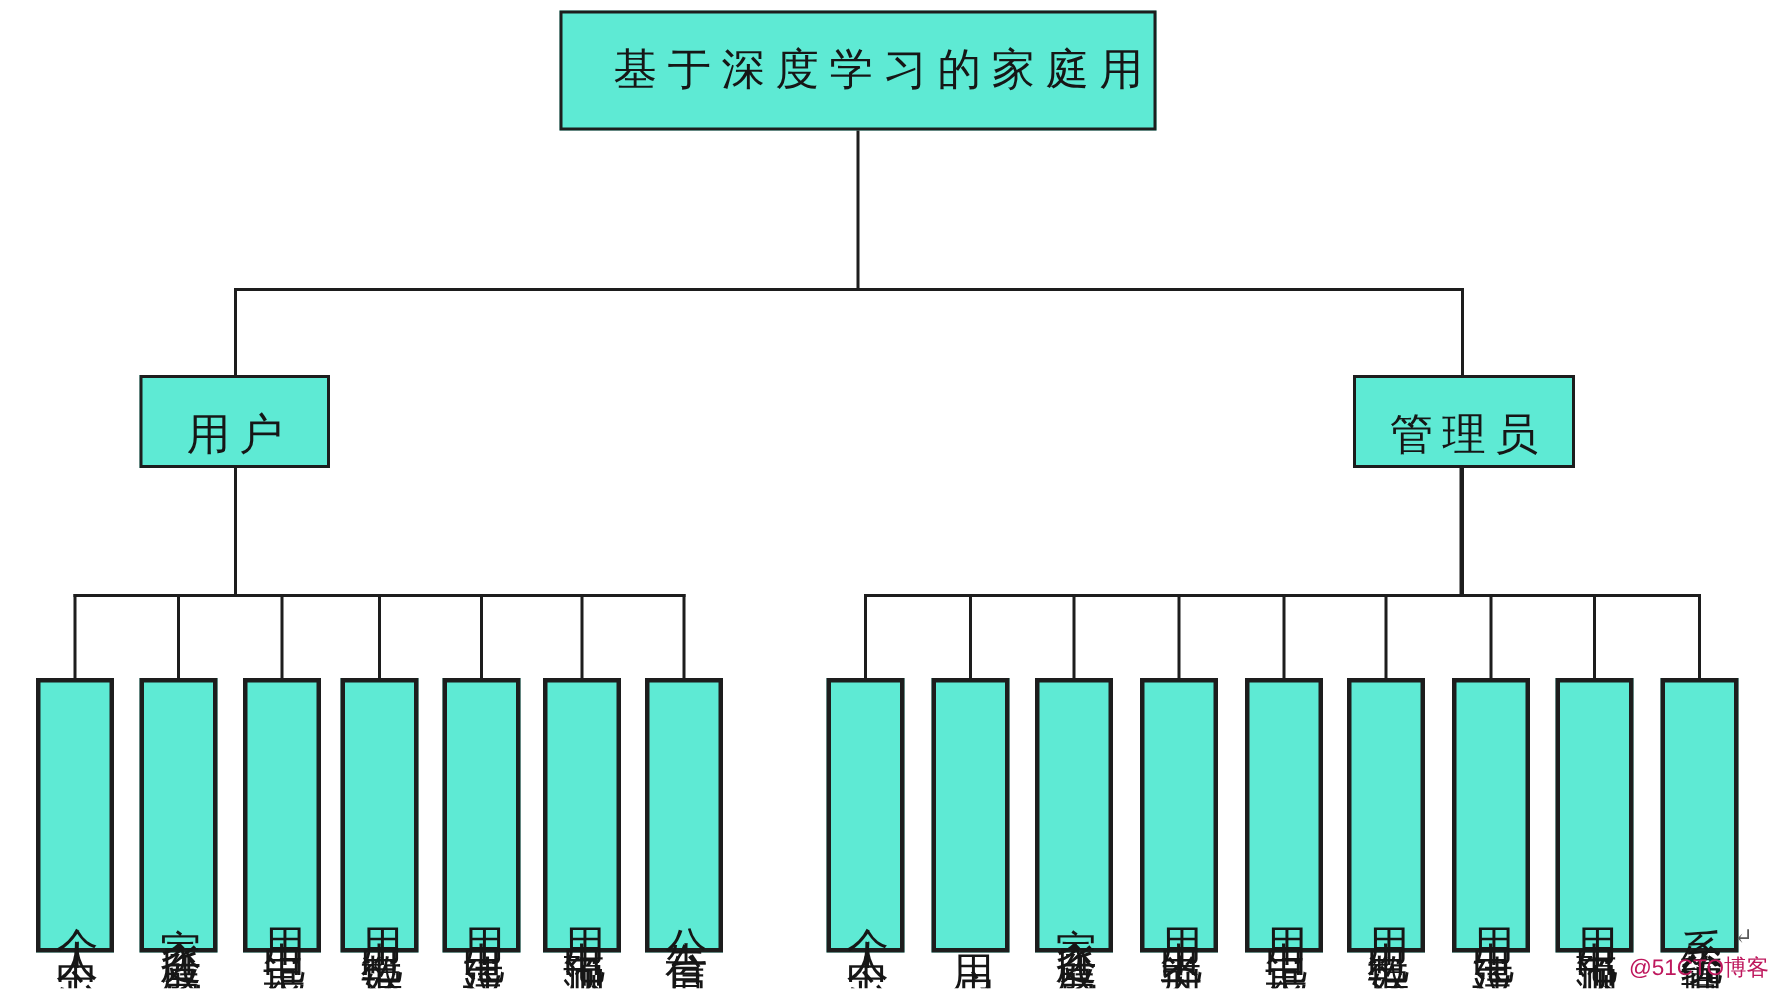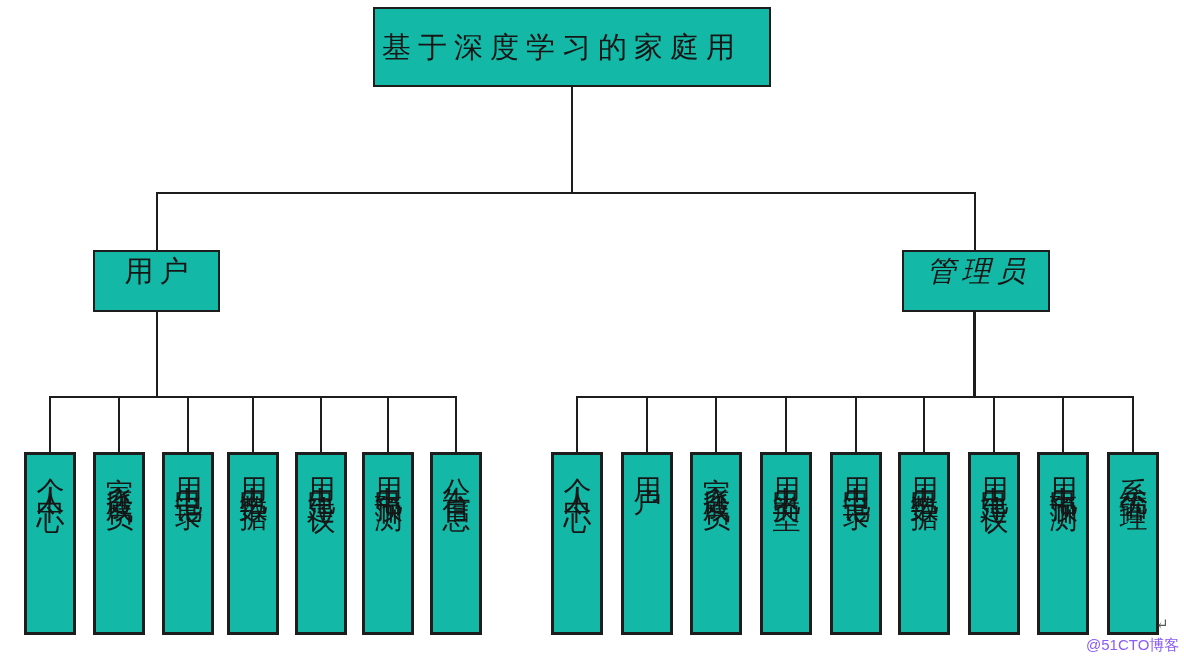--- a/index.html
+++ b/index.html
@@ -12,24 +12,24 @@
     position: relative;
     width: 1184px;
     height: 659px;
     background: #ffffff;
     overflow: hidden;
     color: #161616;
   }
   .box {
     position: absolute;
     box-sizing: border-box;
-    background: #14b8a6;
+    background: #5eead4;
     border: 2.5px solid #1d1d1d;
     display: flex;
-    align-items: flex-start;
+    align-items: flex-end;
     justify-content: center;
   }
   .title-box {
     left: 373px; top: 7px; width: 398px; height: 80px;
     border-width: 2px;
     flex-direction: column;
   }
   .title-line {
     font-size: 29px;
     line-height: 36px;
@@ -60,21 +60,21 @@
   .hline, .vline {
     position: absolute;
     background: #1d1d1d;
   }
   .hline { height: 2px; }
   .vline { width: 2px; }
   .watermark {
     position: absolute;
     left: 1086px; top: 636px;
     font-size: 15px;
-    color: #8b5cf6;
+    color: #be185d;
     font-family: "Liberation Sans", "DejaVu Sans", sans-serif;
     white-space: nowrap;
   }
   .return-mark {
     position: absolute;
     left: 1156px; top: 615px;
     font-size: 15px;
     color: #5a5a5a;
   }
 </style>
@@ -88,21 +88,21 @@
   </div>
 
   <div class="vline" style="left:571px; top:87px;  height:107px;"></div>
   <div class="hline" style="left:156px; top:192px; width:820px;"></div>
   <div class="vline" style="left:156px; top:192px; height:60px;"></div>
   <div class="vline" style="left:974px; top:192px; height:60px;"></div>
 
   <div class="box branch-box" style="left:93px; top:250px; width:127px; height:62px;">
     <span>用户</span>
   </div>
-  <div class="box branch-box" style="left:902px; top:250px; width:148px; height:62px;font-style:italic;">
+  <div class="box branch-box" style="left:902px; top:250px; width:148px; height:62px;">
     <span>管理员</span>
   </div>
 
   <div class="vline" style="left:156px; top:311px; height:87px;"></div>
   <div class="vline" style="left:973px; top:311px; height:87px; width:3px;"></div>
   <div class="hline" style="left:49px;  top:396px; width:408px;"></div>
   <div class="hline" style="left:576px; top:396px; width:558px;"></div>
 
   <div class="vline" style="left:49px;   top:396px; height:56px;"></div>
   <div class="vline" style="left:118px;  top:396px; height:56px;"></div>

